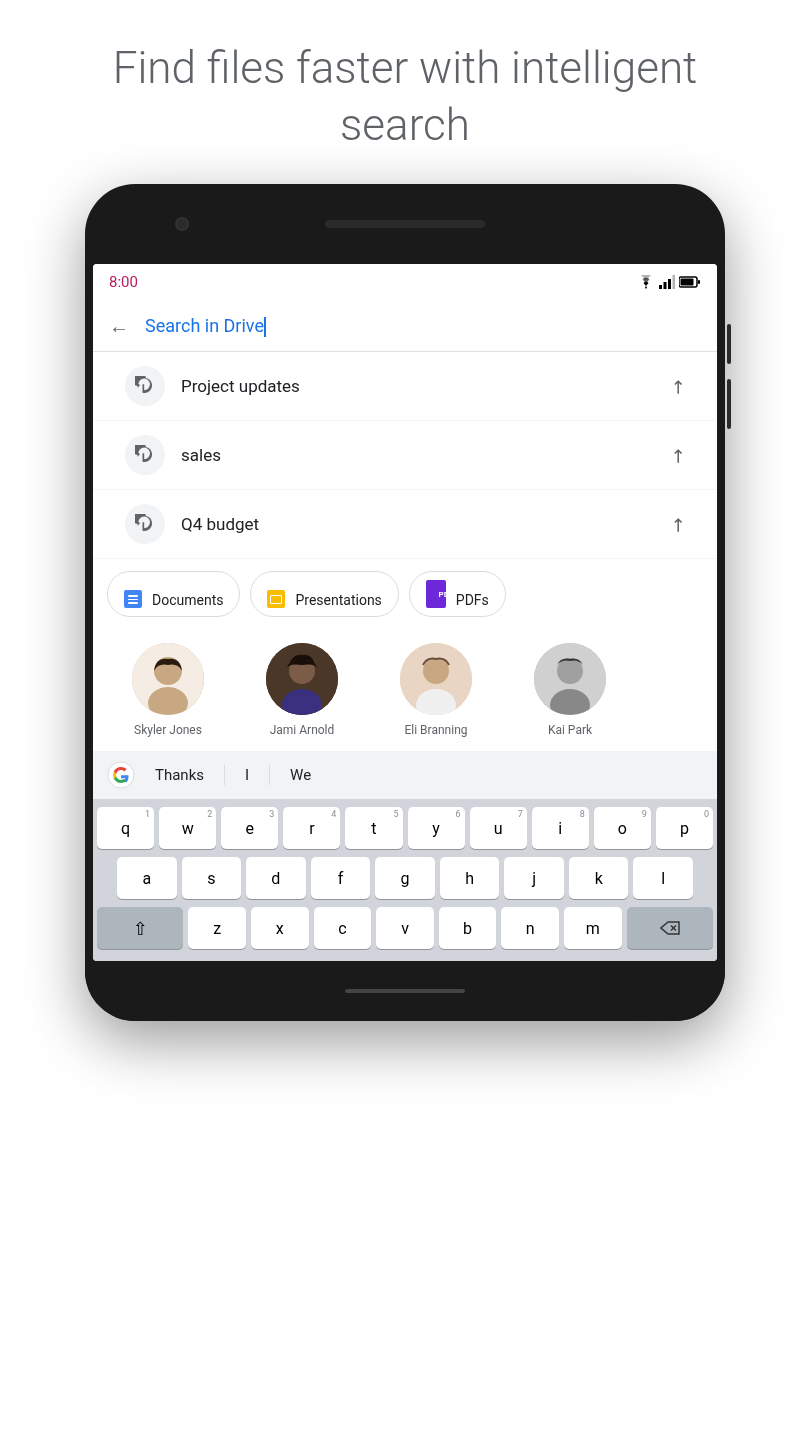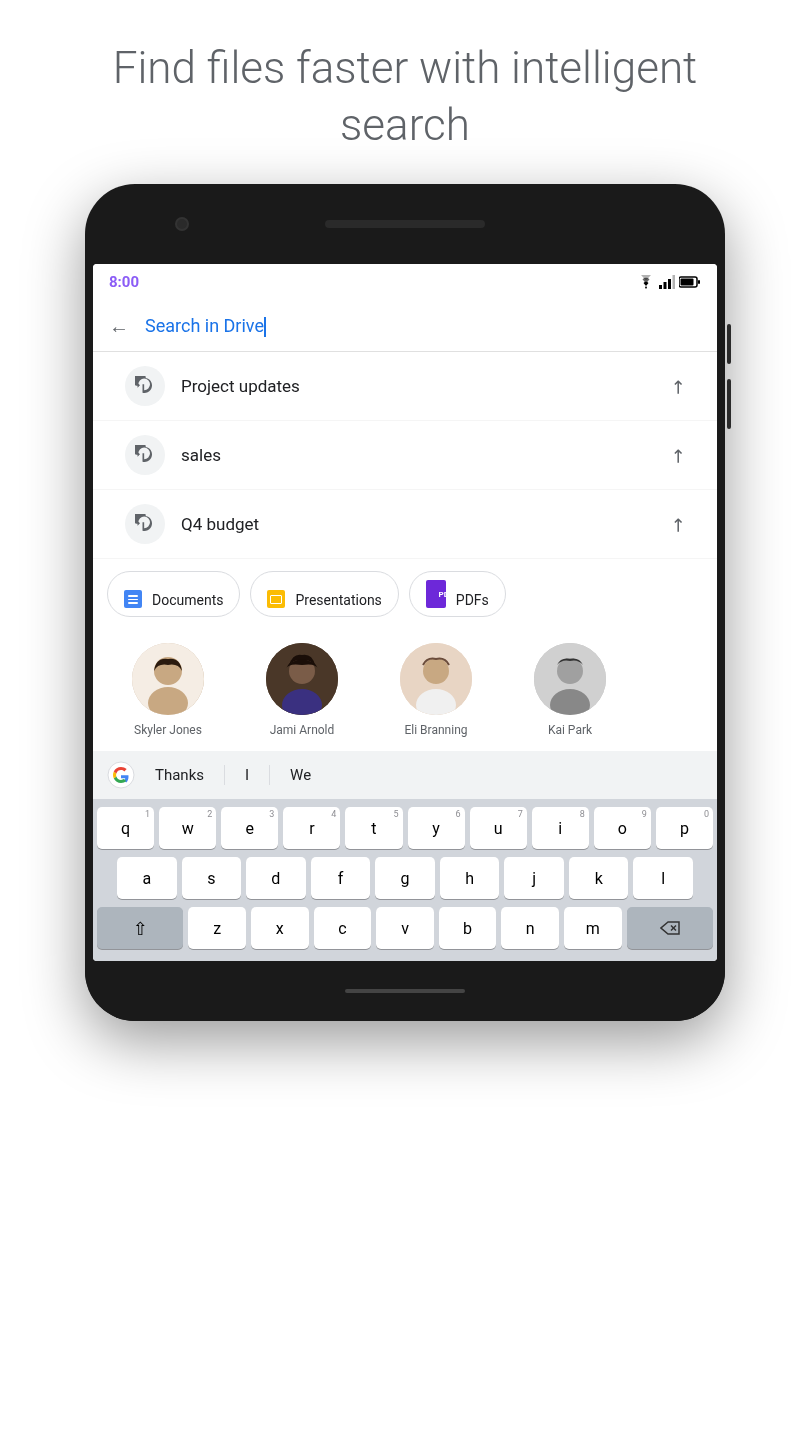--- a/index.html
+++ b/index.html
@@ -81,22 +81,22 @@
       display: flex;
       justify-content: space-between;
       align-items: center;
       padding: 8px 16px;
       background: #ffffff;
       height: 36px;
     }
 
     .status-time {
       font-size: 15px;
-      font-weight: 700;
-      color: #8b5cf6;
+      font-weight: 400;
+      color: #be185d;
     }
 
     .status-icons {
       display: flex;
       align-items: center;
       gap: 4px;
     }
 
     
     .search-bar {

